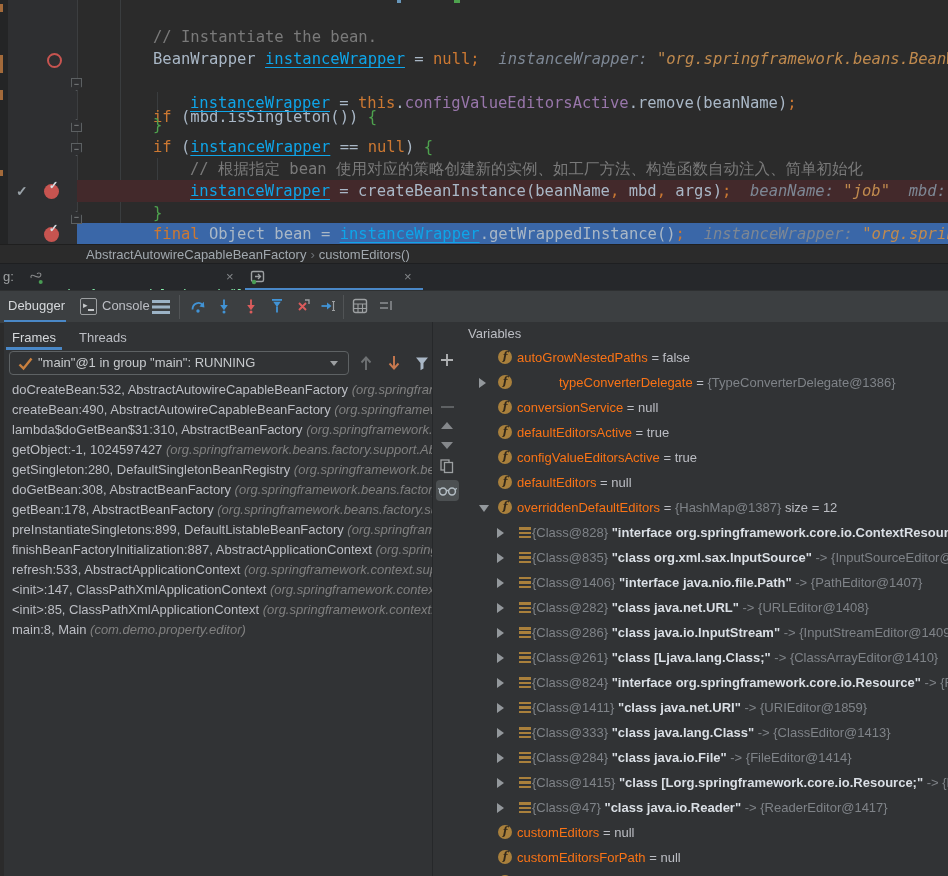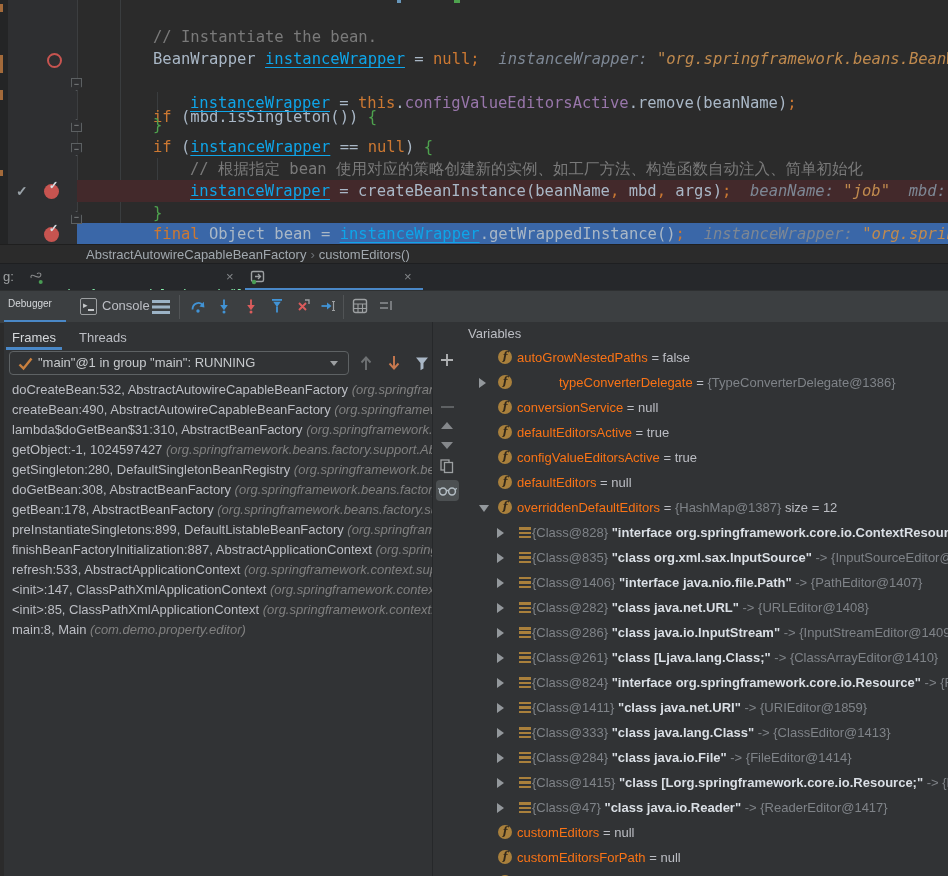--- a/index.html
+++ b/index.html
@@ -43,21 +43,21 @@
   
   #tabstrip{position:absolute;left:0;top:263px;width:948px;height:27px;background:#26282B;border-top:1px solid #1E1F21;}
   .tab-label-prefix{position:absolute;left:3px;top:5px;font-size:13px;color:#9DA0A2;}
   .run-tab{position:absolute;top:0;height:27px;}
   .run-tab .tlabel{position:absolute;top:23px;font-size:14px;color:#86efac;white-space:nowrap;}
   .tab-close{position:absolute;top:5px;color:#84878A;font-size:13px;}
   .tab-underline{position:absolute;top:24px;height:3px;background:#4A88C7;}
   .tab-icon{position:absolute;top:5px;width:16px;height:16px;}
   
   #dtoolbar{position:absolute;left:0;top:290px;width:948px;height:32px;background:#3C3F41;border-top:1px solid #2E3031;}
-  #tab-debugger-label{position:absolute;left:8px;top:7px;font-size:10px;color:#D5D8DB;}
+  #tab-debugger-label{position:absolute;left:8px;top:7px;font-size:13px;color:#D5D8DB;}
   #debugger-underline{position:absolute;left:4px;top:29px;width:62px;height:3px;background:#4A88C7;}
   #console-icon{position:absolute;left:80px;top:7px;width:15px;height:15px;border:1px solid #9DA0A2;border-radius:2px;}
   #console-icon .ci-play{position:absolute;left:2px;top:0px;color:#C6C9CB;font-size:9px;line-height:13px;}
   #console-icon .ci-line{position:absolute;left:7px;top:10px;width:6px;height:2px;background:#C6C9CB;}
   #tab-console-label{position:absolute;left:102px;top:7px;font-size:13px;color:#BCBEC4;}
   #hamburger-icon{position:absolute;left:152px;top:9px;width:18px;height:3px;background:#9CB3C6;
     box-shadow:0 5.5px 0 #9CB3C6,0 11px 0 #9CB3C6;}
   .vsep{position:absolute;top:4px;width:1px;height:24px;background:#515456;}
   .tb-icon{position:absolute;top:7px;width:16px;height:16px;}
   

